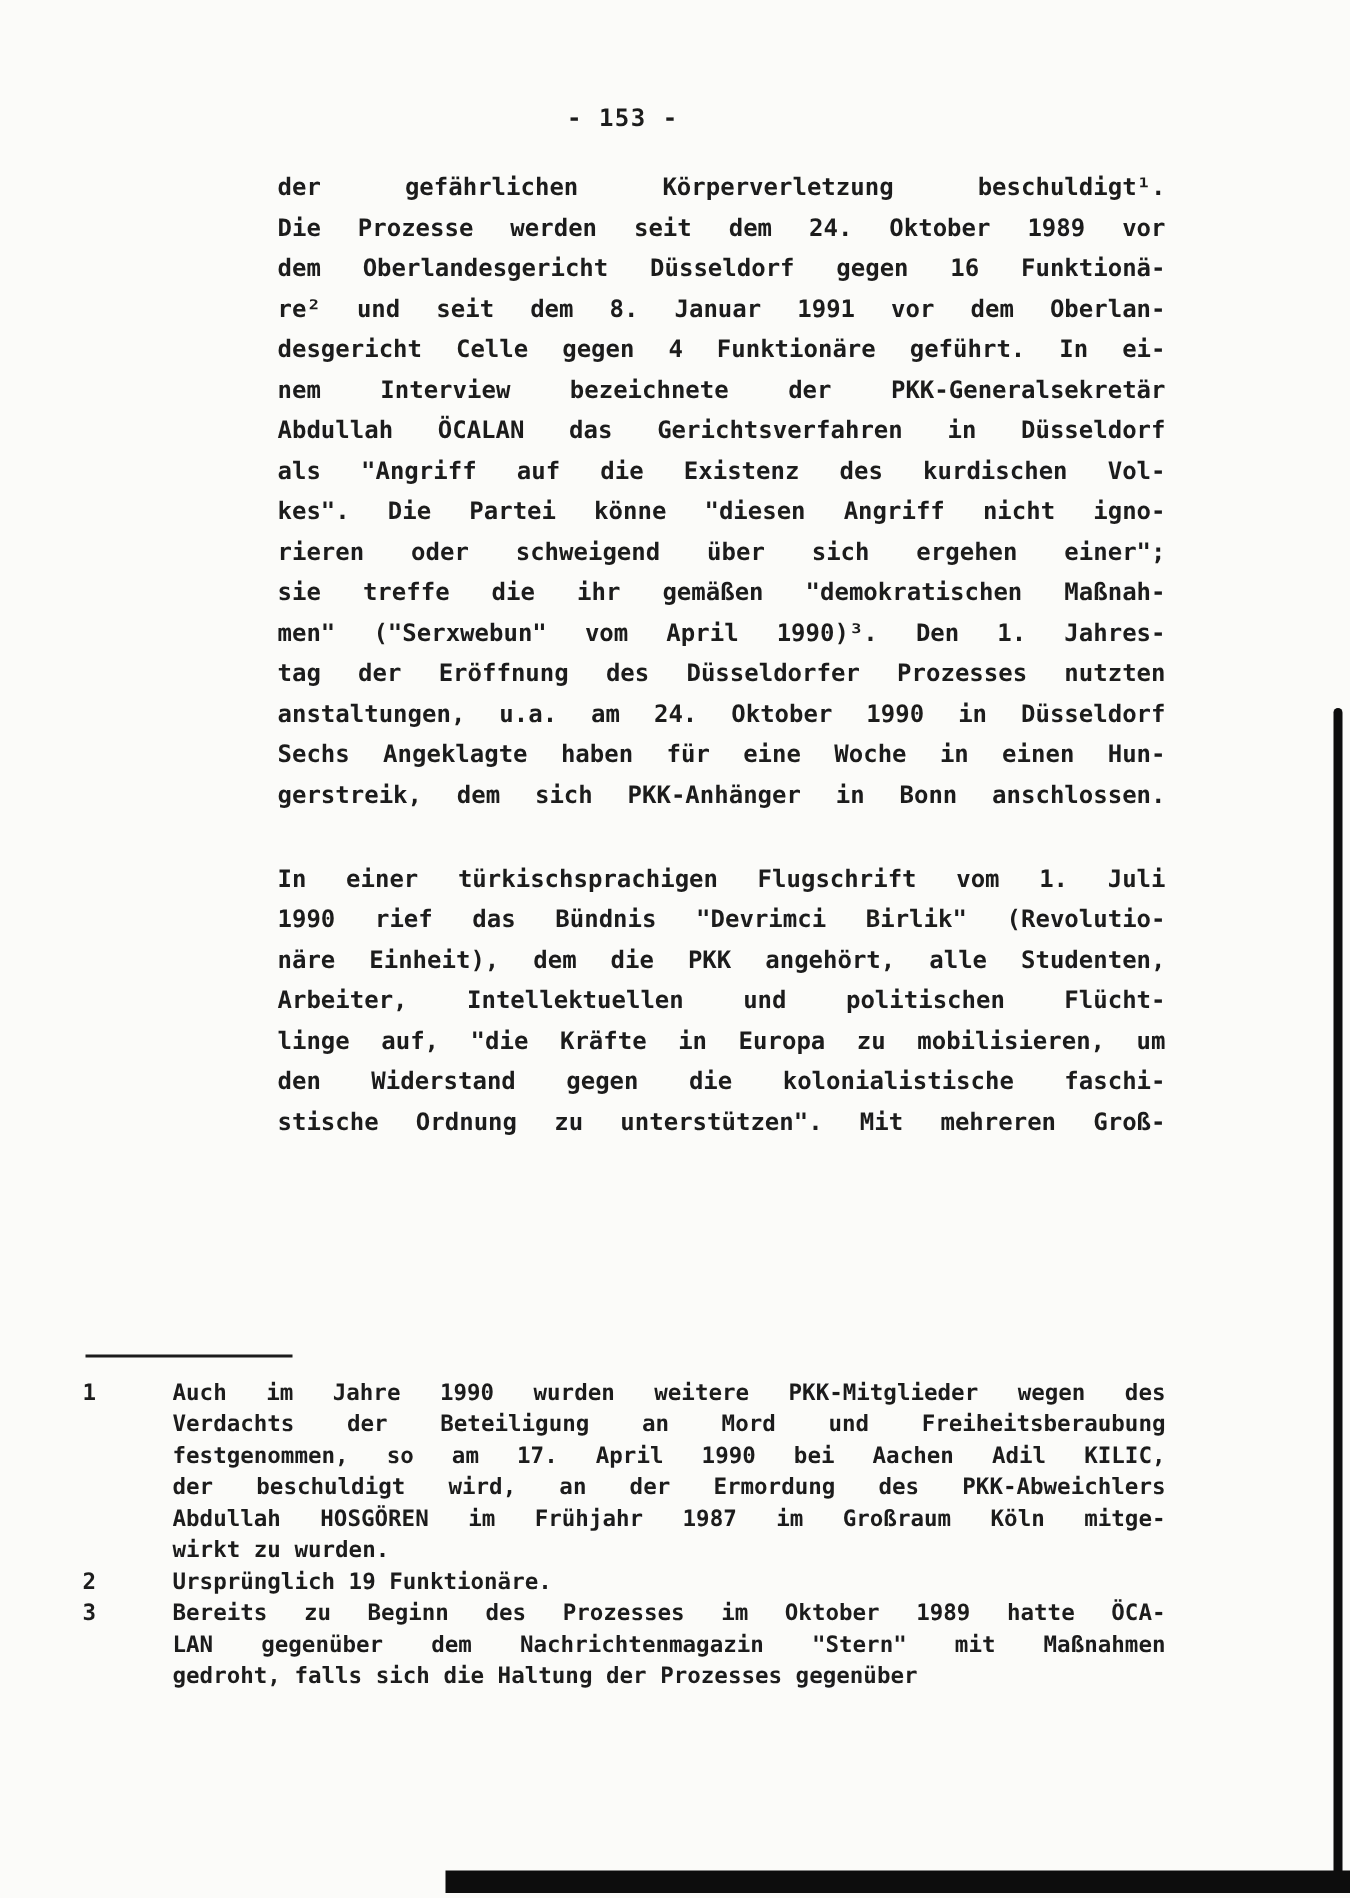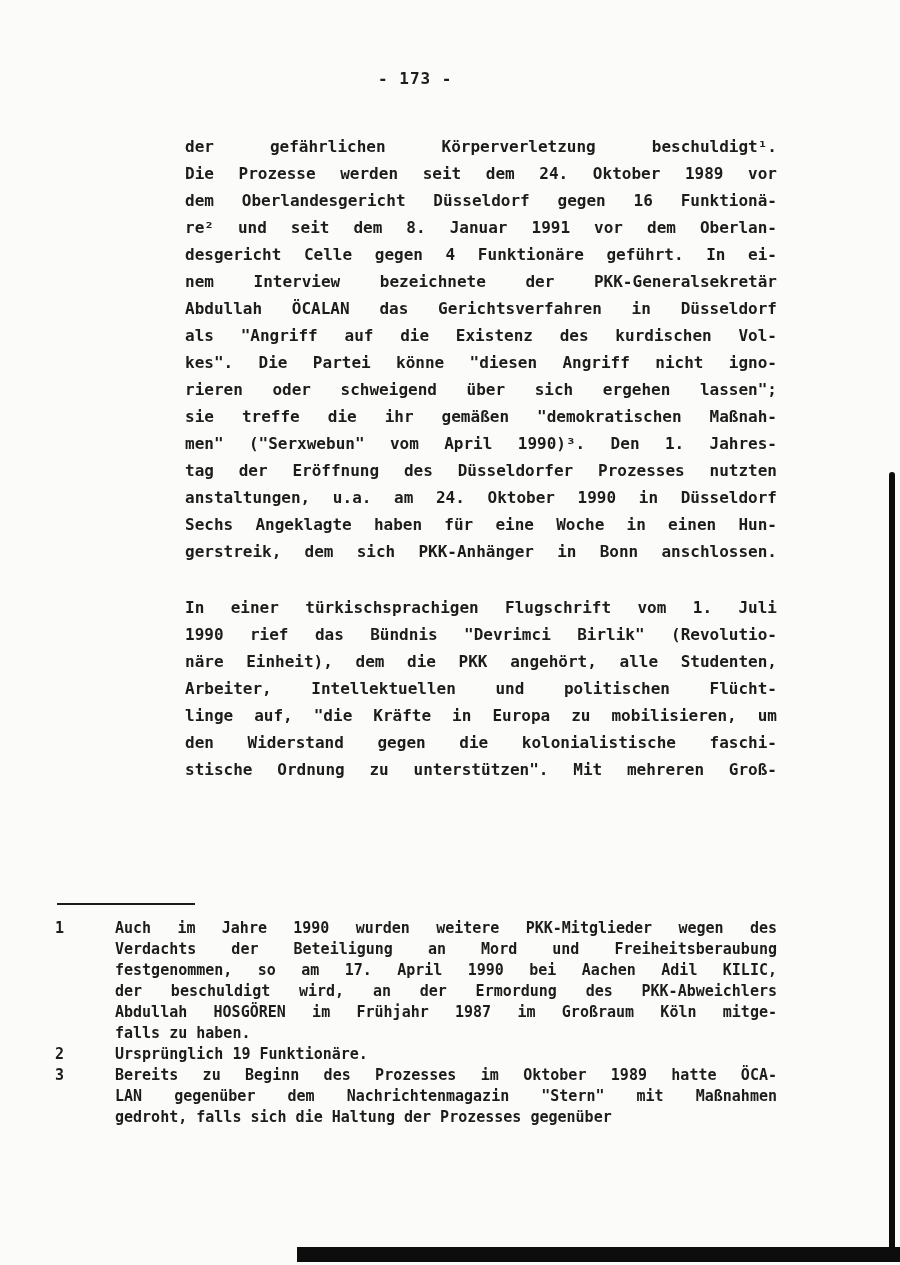--- a/index.html
+++ b/index.html
@@ -21,21 +21,21 @@
     top: 69px;
     left: 378px;
     font-size: 16px;
     font-weight: bold;
     letter-spacing: 1px;
     white-space: pre;
   }
   .body-text {
     position: absolute;
     left: 185px;
-    top: 133px;
+    top: 111px;
     width: 592px;
   }
   .paragraph { width: 592px; }
   .line {
     height: 27px;
     line-height: 27px;
     font-size: 16px;
     font-weight: bold;
     text-align: justify;
     text-align-last: justify;
@@ -85,35 +85,35 @@
     top: 1247px;
     width: 603px;
     height: 15px;
   }
 </style>
 </head>
 <body>
 
 <div class="page">
 
-  <div class="page-number">- 173 -</div>
+  <div class="page-number">- 153 -</div>
 
   <div class="body-text">
     <div class="paragraph para-1">
 
     <div class="line">der gefährlichen Körperverletzung beschuldigt¹.</div>
         <div class="line">Die Prozesse werden seit dem 24. Oktober 1989 vor</div>
         <div class="line">dem Oberlandesgericht Düsseldorf gegen 16 Funktionä-</div>
         <div class="line">re² und seit dem 8. Januar 1991 vor dem Oberlan-</div>
         <div class="line">desgericht Celle gegen 4 Funktionäre geführt. In ei-</div>
         <div class="line">nem Interview bezeichnete der PKK-Generalsekretär</div>
         <div class="line">Abdullah ÖCALAN das Gerichtsverfahren in Düsseldorf</div>
         <div class="line">als "Angriff auf die Existenz des kurdischen Vol-</div>
         <div class="line">kes". Die Partei könne "diesen Angriff nicht igno-</div>
-        <div class="line">rieren oder schweigend über sich ergehen lassen";</div>
+        <div class="line">rieren oder schweigend über sich ergehen einer";</div>
         <div class="line">sie treffe die ihr gemäßen "demokratischen Maßnah-</div>
         <div class="line">men" ("Serxwebun" vom April 1990)³. Den 1. Jahres-</div>
         <div class="line">tag der Eröffnung des Düsseldorfer Prozesses nutzten</div>
         <div class="line">anstaltungen, u.a. am 24. Oktober 1990 in Düsseldorf</div>
         <div class="line">Sechs Angeklagte haben für eine Woche in einen Hun-</div>
         <div class="line">gerstreik, dem sich PKK-Anhänger in Bonn anschlossen.</div>
       </div>
     <div class="paragraph para-2">
 
     <div class="line">In einer türkischsprachigen Flugschrift vom 1. Juli</div>
@@ -132,21 +132,21 @@
 
     <div class="footnote">
       <div class="fn-num">1</div>
       <div class="fn-text">
 
       <div class="fn-line">Auch im Jahre 1990 wurden weitere PKK-Mitglieder wegen des</div>
           <div class="fn-line">Verdachts der Beteiligung an Mord und Freiheitsberaubung</div>
           <div class="fn-line">festgenommen, so am 17. April 1990 bei Aachen Adil KILIC,</div>
           <div class="fn-line">der beschuldigt wird, an der Ermordung des PKK-Abweichlers</div>
           <div class="fn-line">Abdullah HOSGÖREN im Frühjahr 1987 im Großraum Köln mitge-</div>
-          <div class="fn-line">falls zu haben.</div>
+          <div class="fn-line">wirkt zu wurden.</div>
         </div>
     </div>
 
     <div class="footnote">
       <div class="fn-num">2</div>
       <div class="fn-text">
 
       <div class="fn-line">Ursprünglich 19 Funktionäre.</div>
         </div>
     </div>

